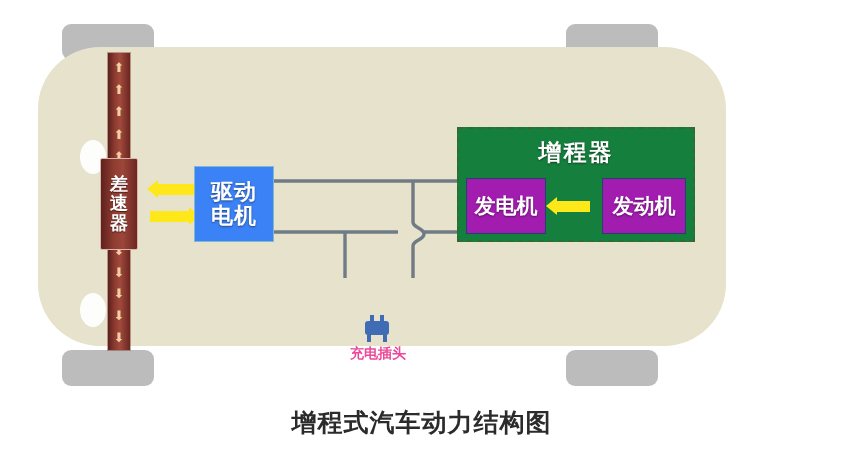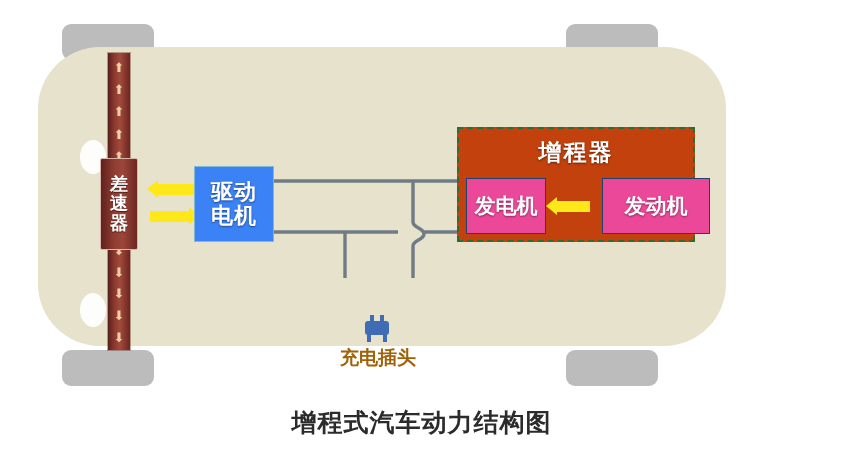--- a/index.html
+++ b/index.html
@@ -141,21 +141,21 @@
     color: #ffffff;
     font-weight: bold;
     text-shadow: 0 1px 2px rgba(0,0,0,.45);
     line-height: 1.1;
   }
   .box-cyan {
     background: #3b82f6;
     border: 1px solid #7fb8cf;
   }
   .box-navy {
-    background: #ec4899;
+    background: #a21caf;
     border: 1px solid #23416e;
   }
 
   .drive-motor {
     left: 194px;
     top: 166px;
     width: 80px;
     height: 76px;
     font-size: 22px;
     letter-spacing: 1px;
@@ -171,21 +171,21 @@
     letter-spacing: 1px;
   }
 
   
   .range-extender {
     position: absolute;
     left: 457px;
     top: 127px;
     width: 238px;
     height: 115px;
-    background: #c2410c;
+    background: #15803d;
     border: 2px dashed #2f6b33;
     box-sizing: border-box;
   }
   .range-extender-title {
     position: absolute;
     left: 0;
     top: 8px;
     width: 100%;
     text-align: center;
     color: #ffffff;
@@ -197,21 +197,21 @@
   .generator {
     left: 466px;
     top: 178px;
     width: 80px;
     height: 56px;
     font-size: 21px;
   }
   .engine {
     left: 602px;
     top: 178px;
-    width: 108px;
+    width: 84px;
     height: 56px;
     font-size: 21px;
   }
   .arrow-gen {
     left: 556px;
     top: 201px;
     width: 34px;
   }
 
   
@@ -242,22 +242,22 @@
   }
   .plug-leg.l1 { left: 2px; }
   .plug-leg.l2 { left: 18px; }
 
   .plug-label {
     position: absolute;
     left: 313px;
     top: 345px;
     width: 130px;
     text-align: center;
-    color: #a16207;
-    font-size: 19px;
+    color: #ec4899;
+    font-size: 14px;
     font-weight: bold;
   }
 
   
   .wiring {
     position: absolute;
     left: 0; top: 0;
     width: 843px;
     height: 471px;
     pointer-events: none;

